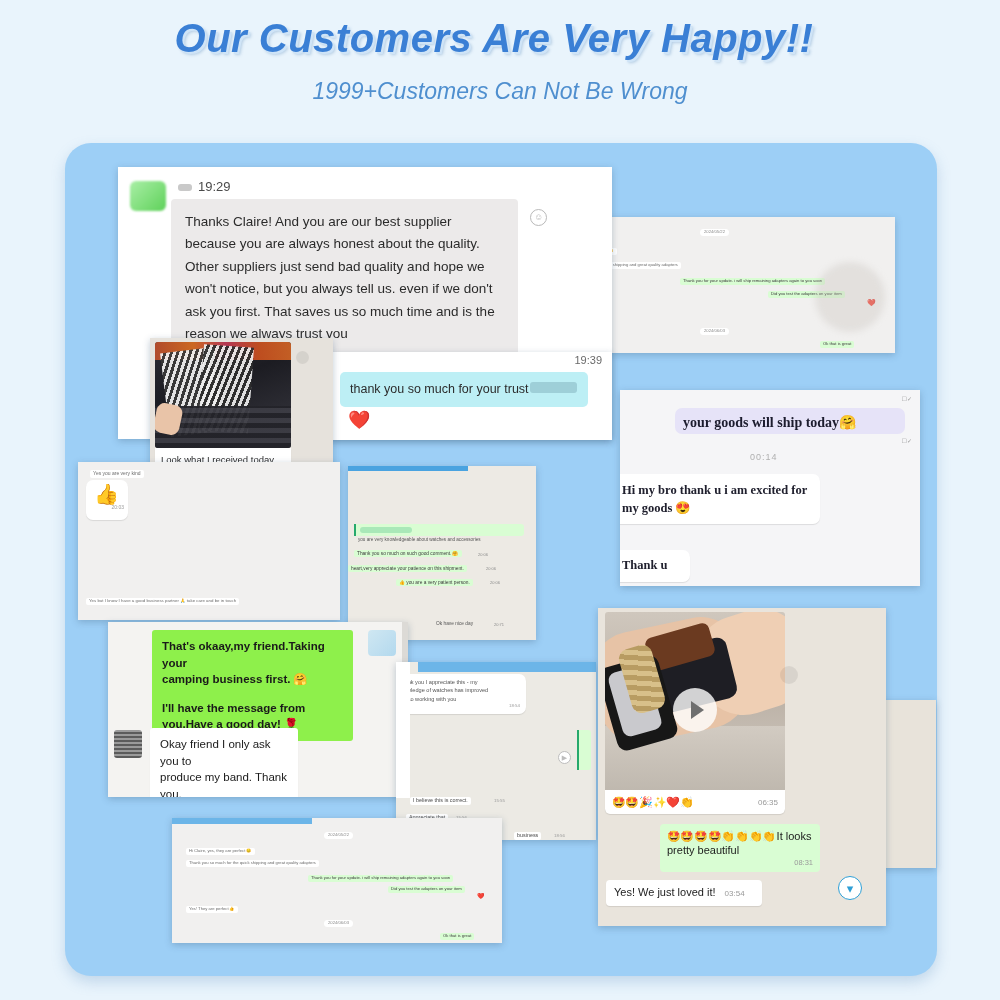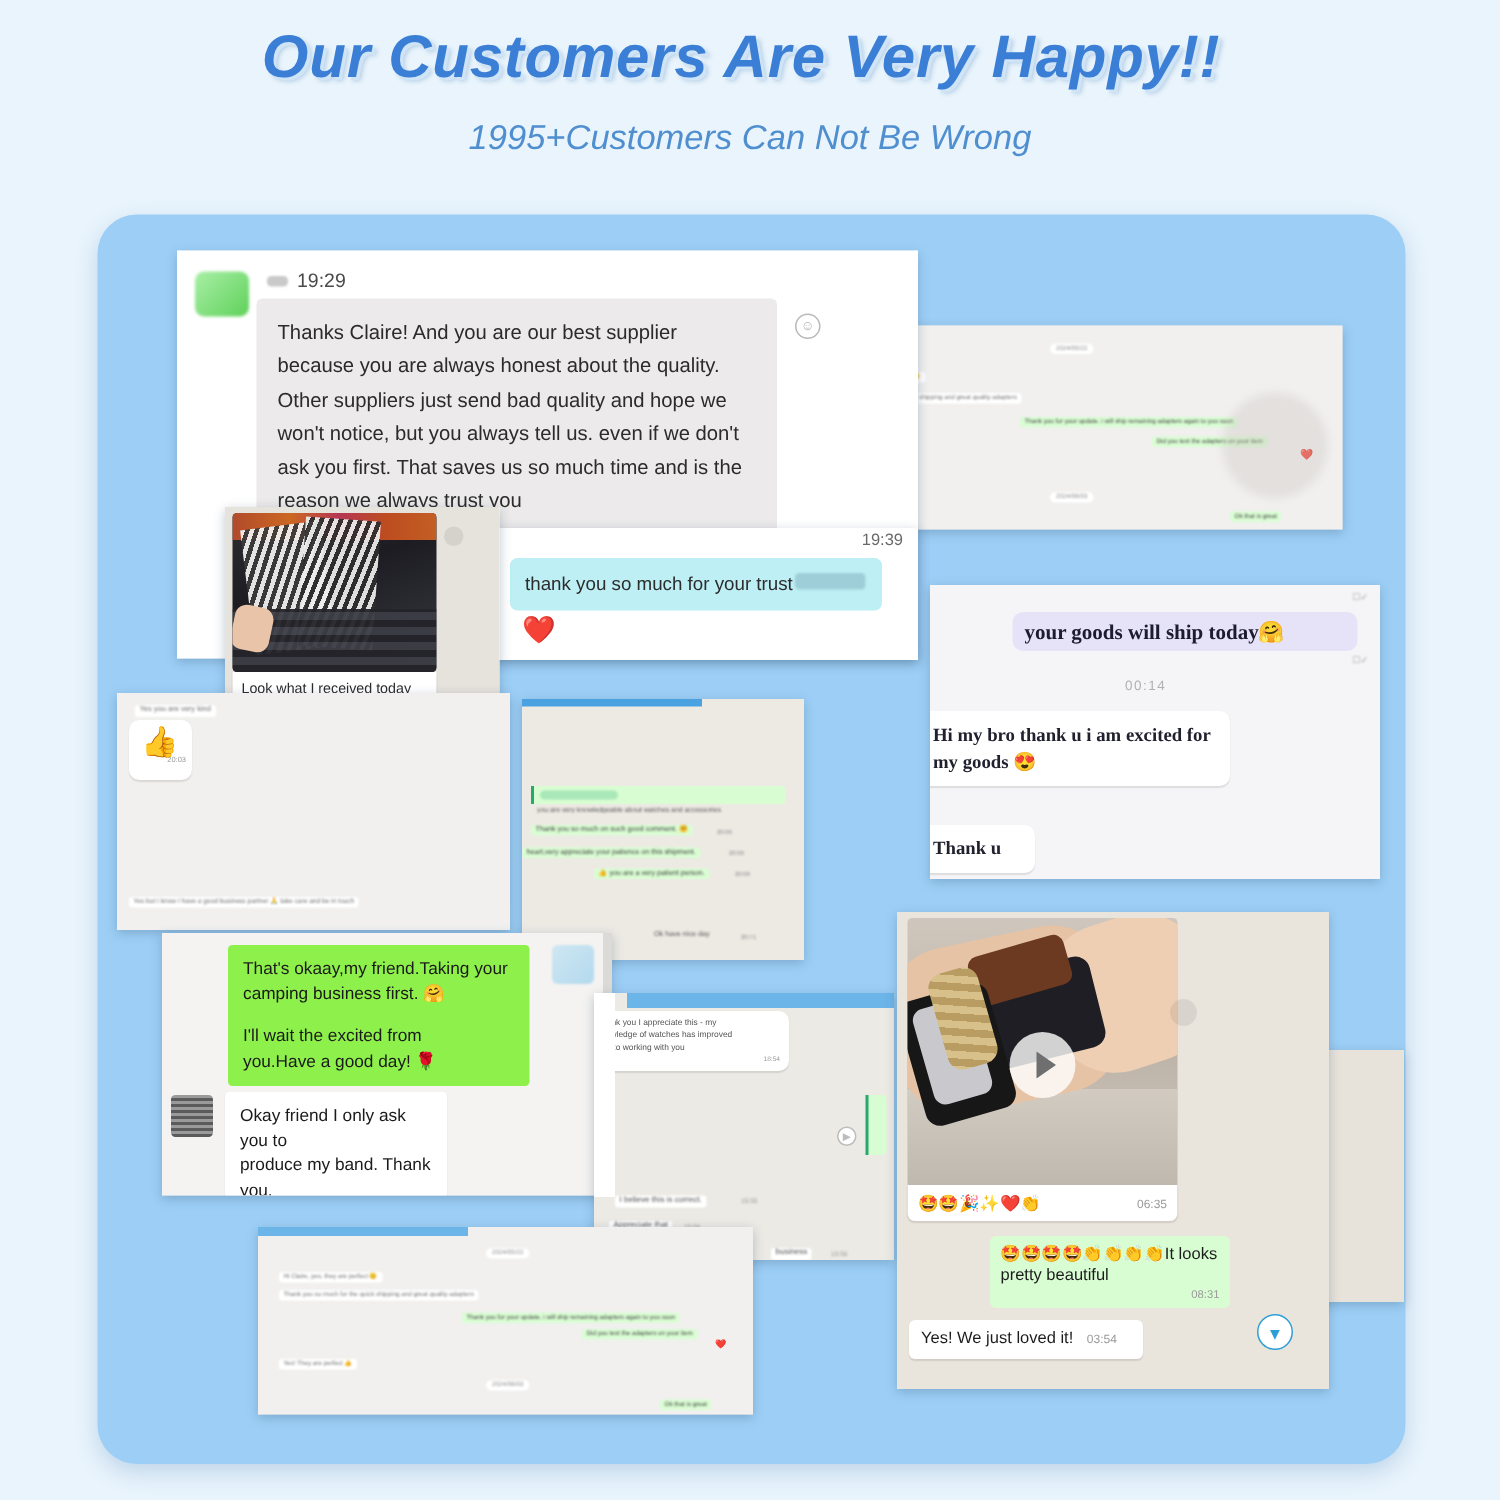--- a/index.html
+++ b/index.html
@@ -75,21 +75,21 @@
   .circbtn{position:absolute;border-radius:50%;border:1.4px solid #2e9fd6;
      background:#fff;display:flex;align-items:center;justify-content:center;
      color:#2e9fd6;font-size:11px;}
   .greysquare{position:absolute;border-radius:50%;background:rgba(0,0,0,.07);}
 </style>
 </head>
 <body>
 
 <div id="header">
   <div id="title">Our Customers Are Very Happy!!</div>
-  <div id="subtitle">1995+Customers Can Not Be Wrong</div>
+  <div id="subtitle">1999+Customers Can Not Be Wrong</div>
 </div>
 
 <div id="board"></div>
 
 <div class="card" style="left:530px;top:217px;width:365px;height:136px;background:#f3f1ee;">
   <div class="shot bg-grey">
     <div class="bt c" style="left:170px;top:12px;">2024/05/22</div>
     <div class="bt w" style="left:18px;top:31px;">Hi Claire, yes, they are perfect 😊</div>
     <div class="bt w" style="left:18px;top:45px;">Thank you so much for the quick shipping and great quality adapters</div>
     <div class="bt g" style="left:150px;top:61px;">Thank you for your update. i will ship remaining adapters again to you soon</div>
@@ -199,25 +199,25 @@
       <span>Hi my bro thank u i am excited for my goods 😍</span>
     </div>
     <div class="bub white" style="left:-8px;top:140px;width:78px;padding:7px 10px;font-family:'Liberation Serif',serif;font-weight:bold;font-size:12.5px;color:#20202e;margin-top:20px;">
       <span>Thank u</span>
     </div>
   </div>
 </div>
 
 <div class="card" style="left:108px;top:622px;width:300px;height:175px;background:#f6f5f3;">
   <div class="shot" style="background:#f4f3f1;">
-    <div class="bub green" style="left:44px;top:8px;width:201px;padding:8px 10px;font-size:11.5px;line-height:1.44;color:#1a1a1a;border-radius:3px;">
+    <div class="bub green" style="left:44px;top:8px;width:201px;padding:8px 10px;font-size:11.5px;line-height:1.44;color:#1a1a1a;border-radius:3px;font-weight:bold;">
       <div>That's okaay,my friend.Taking your</div>
       <div> camping business first. 🤗</div>
       <div style="height:12px;"></div>
-      <div>I'll wait the excited from</div>
+      <div>I'll have the message from</div>
       <div>you.Have a good day! 🌹</div>
     </div>
     <div class="avatar" style="right:12px;top:8px;width:28px;height:26px;background:linear-gradient(135deg,#cfe7f2,#b3d9ee);border-radius:4px;filter:blur(.6px);"></div>
     <div class="avatar av-dark" style="left:6px;top:108px;width:28px;height:28px;"></div>
     <div class="bub white" style="left:42px;top:106px;width:148px;padding:8px 10px;font-size:11.5px;line-height:1.44;color:#1a1a1a;border-radius:3px;">
       <div>Okay friend I only ask you to</div>
       <div>produce my band. Thank you,</div>
       <div>Jenny 🌹</div>
     </div>
     <div style="position:absolute;right:0;top:0;width:6px;height:100%;background:#dcdad6;"></div>

